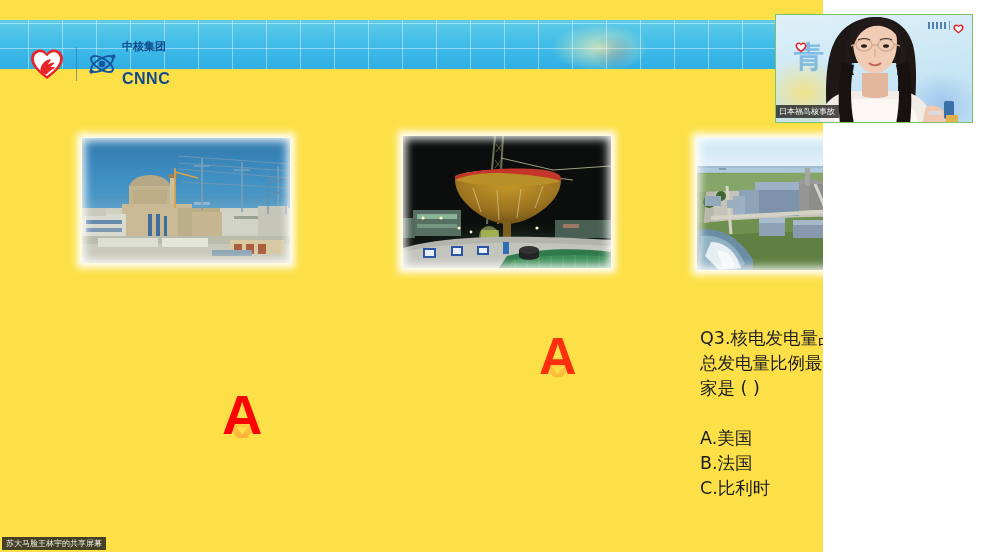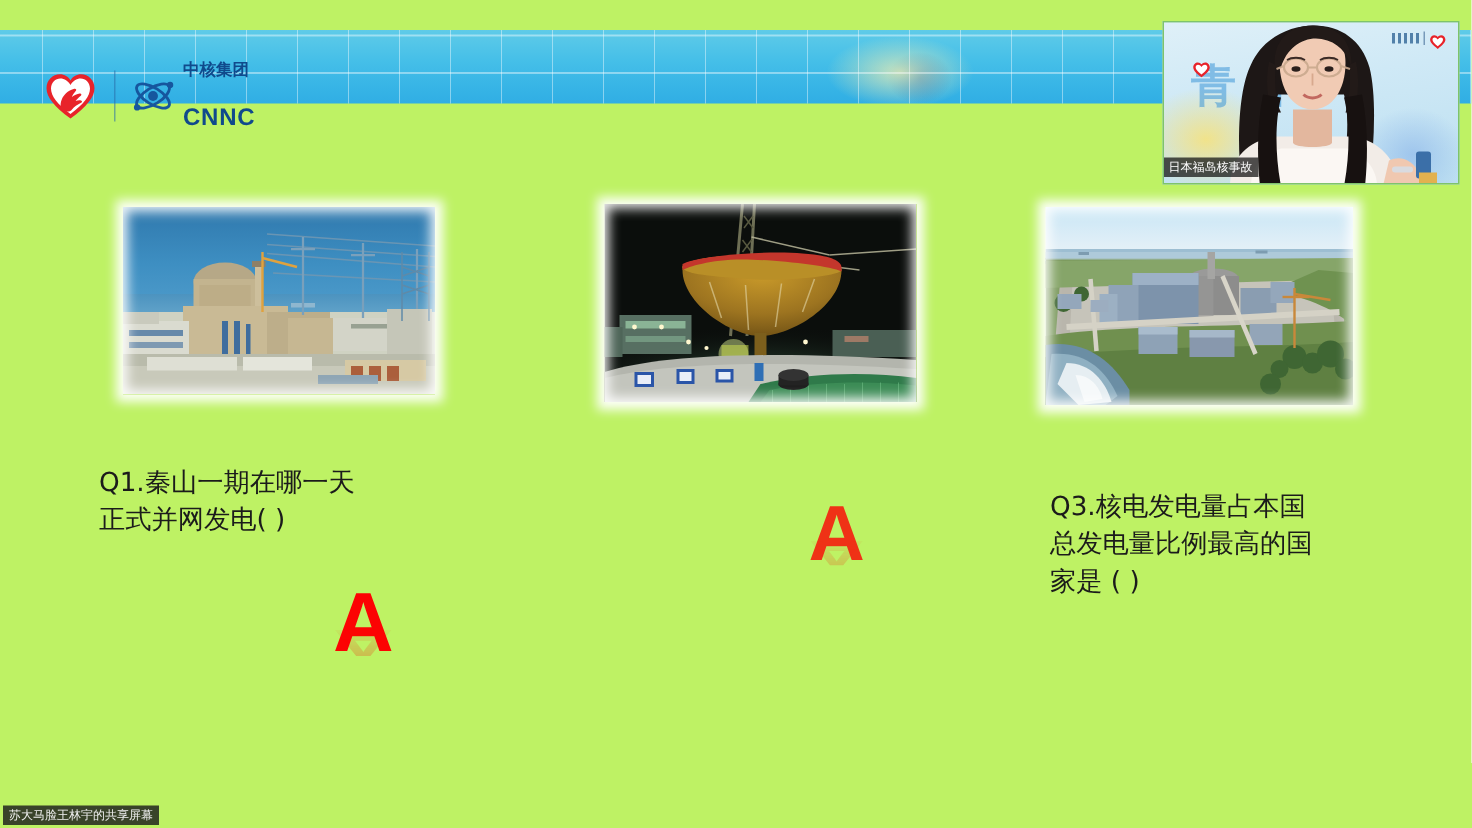--- a/index.html
+++ b/index.html
@@ -9,22 +9,22 @@
   body {
     width: 981px; height: 552px;
     position: relative;
     overflow: hidden;
     font-family: "Liberation Sans", "DejaVu Sans", sans-serif;
   }
 
   
   #slide {
     position: absolute;
-    left: 0; top: 0; width: 981px; height: 552px;
-    background: #bef264;
+    left: 0; top: 0; width: 823px; height: 552px;
+    background: #fde047;
     overflow: hidden;
   }
 
   
   #header-band {
     position: absolute;
     left: 0; top: 20px; width: 981px; height: 49px;
     background:
       radial-gradient(ellipse 70px 34px at 600px 28px, rgba(246,240,176,0.75) 0%, rgba(246,240,176,0) 70%),
       radial-gradient(ellipse 30px 24px at 613px 32px, rgba(17,112,190,0.85) 0%, rgba(17,112,190,0) 72%),
@@ -485,37 +485,38 @@
         <rect x="30" y="62" width="12" height="8" fill="#9cadc0"></rect>
 
         <rect x="22" y="30" width="7" height="2" fill="#7d9cb0"></rect>
         <rect x="140" y="29" width="8" height="2" fill="#7d9cb0"></rect>
       </svg>
     </div>
     <div class="photo-soft"></div>
   </div>
 
   <div class="qblock" id="q1">
-    <div class="qstem">Q1.秦山一期在哪一天
-正式并网发电(   )</div>
   </div>
   <div class="answer-mark" id="answer-1">
     <span class="glyph">A</span>
     <span class="refl">A</span>
   </div>
 
   <div class="answer-mark" id="answer-2">
     <span class="glyph">A</span>
     <span class="refl">A</span>
   </div>
 
   <div class="qblock" id="q3">
     <div class="qstem">Q3.核电发电量占本国
 总发电量比例最高的国
 家是 (   )</div>
+    <div class="qoptions">A.美国
+B.法国
+C.比利时</div>
   </div>
 
 </div>
 
 <div id="webcam">
   <div id="webcam-bg"></div>
   <div id="webcam-bgtext">青春</div>
   <div id="webcam-bgheart">
     <svg viewBox="0 0 12 11" width="12" height="11">
       <path d="M6 10.5 C2 7.6 0.5 5.6 0.5 3.8 C0.5 2 1.9 0.6 3.6 0.6 C4.6 0.6 5.5 1.1 6 1.9

